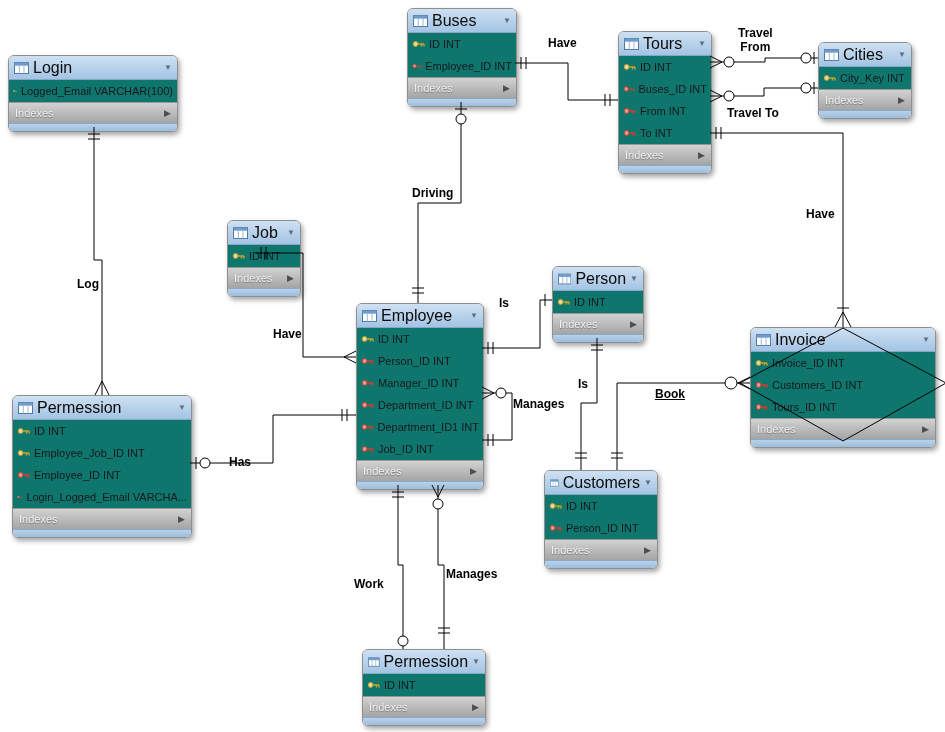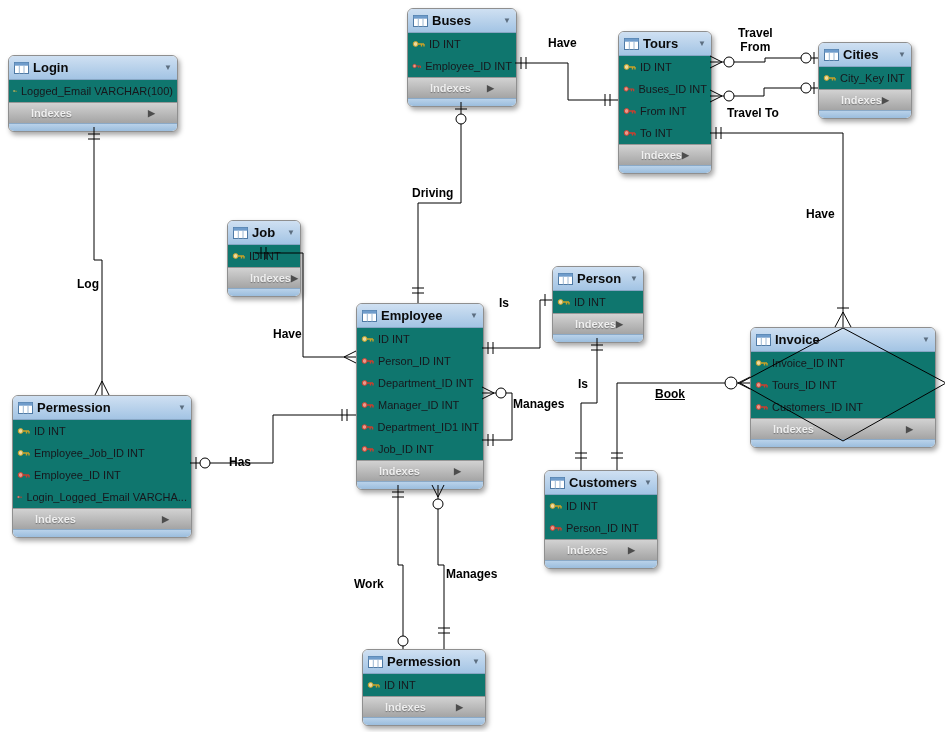--- a/index.html
+++ b/index.html
@@ -5,27 +5,27 @@
   html,body{margin:0;padding:0;background:#fff;}
   #canvas{position:relative;width:945px;height:732px;background:#ffffff;
           font-family:"Liberation Sans",sans-serif;overflow:hidden;}
   #wires{position:absolute;left:0;top:0;z-index:3;pointer-events:none;}
   #wires g{pointer-events:stroke;}
   .db-table{position:absolute;border:1px solid #8f8f8f;border-radius:6px;background:#fff;
             box-shadow:2px 3px 5px rgba(0,0,0,.35);z-index:2;}
   .t-header{height:23px;display:flex;align-items:center;gap:4px;padding:0 5px;
             background:linear-gradient(#cfe0f2,#a3c4e4);border-bottom:1px solid #87a6c4;
             border-radius:5px 5px 0 0;}
-  .t-title{font-size:13px;font-weight:bold;color:#0a0a0a;flex:1;white-space:nowrap;}
+  .t-title{font-size:16px;font-weight:normal;color:#0a0a0a;flex:1;white-space:nowrap;}
   .t-collapse{font-size:8px;color:#5c6e80;line-height:1;}
   .t-row{height:22px;display:flex;align-items:center;gap:4px;padding:0 4px;
          font-size:11px;color:#17171c;background:#0f766e;white-space:nowrap;overflow:hidden;}
   .t-indexes{height:20px;display:flex;align-items:center;justify-content:space-between;
-             padding:0 22px;background:linear-gradient(#d2d2d2,#a4a4a4);border-top:1px solid #979797;
-             font-size:11px;font-weight:bold;color:#efefef;text-shadow:0 1px 1px rgba(0,0,0,.35);}
+             padding:0 6px;background:linear-gradient(#d2d2d2,#a4a4a4);border-top:1px solid #979797;
+             font-size:11px;font-weight:normal;color:#efefef;text-shadow:0 1px 1px rgba(0,0,0,.35);}
   .t-indexes .arrow{color:#4d4d4d;font-size:9px;text-shadow:none;}
   .t-foot{height:7px;background:linear-gradient(#b9d2ea,#9bbddd);border-top:1px solid #8aa9c7;
           border-radius:0 0 5px 5px;}
   .rel-label{position:absolute;font-size:12px;font-weight:bold;color:#000;z-index:4;
              white-space:pre-line;text-align:center;line-height:1.2;}
 </style>
 </head>
 <body>
 
 <div id="canvas">
@@ -310,34 +310,34 @@
             <circle cx="3.6" cy="6" r="2.4" fill="#e89a8c" stroke="#cc3e2e"></circle>
             <path d="M6,6 H12 M9.5,6 V8.6 M12,6 V8.6" fill="none" stroke="#cc3e2e" stroke-width="1.4"></path>
           </svg>
           <span>Person_ID INT</span>
         </div>
         <div class="t-row">
           <svg width="13" height="12" viewBox="0 0 13 12">
             <circle cx="3.6" cy="6" r="2.4" fill="#e89a8c" stroke="#cc3e2e"></circle>
             <path d="M6,6 H12 M9.5,6 V8.6 M12,6 V8.6" fill="none" stroke="#cc3e2e" stroke-width="1.4"></path>
           </svg>
+          <span>Manager_ID INT</span>
+        </div>
+        <div class="t-row">
+          <svg width="13" height="12" viewBox="0 0 13 12">
+            <circle cx="3.6" cy="6" r="2.4" fill="#e89a8c" stroke="#cc3e2e"></circle>
+            <path d="M6,6 H12 M9.5,6 V8.6 M12,6 V8.6" fill="none" stroke="#cc3e2e" stroke-width="1.4"></path>
+          </svg>
           <span>Department_ID INT</span>
         </div>
         <div class="t-row">
           <svg width="13" height="12" viewBox="0 0 13 12">
             <circle cx="3.6" cy="6" r="2.4" fill="#e89a8c" stroke="#cc3e2e"></circle>
             <path d="M6,6 H12 M9.5,6 V8.6 M12,6 V8.6" fill="none" stroke="#cc3e2e" stroke-width="1.4"></path>
           </svg>
-          <span>Manager_ID INT</span>
-        </div>
-        <div class="t-row">
-          <svg width="13" height="12" viewBox="0 0 13 12">
-            <circle cx="3.6" cy="6" r="2.4" fill="#e89a8c" stroke="#cc3e2e"></circle>
-            <path d="M6,6 H12 M9.5,6 V8.6 M12,6 V8.6" fill="none" stroke="#cc3e2e" stroke-width="1.4"></path>
-          </svg>
           <span>Department_ID1 INT</span>
         </div>
         <div class="t-row">
           <svg width="13" height="12" viewBox="0 0 13 12">
             <circle cx="3.6" cy="6" r="2.4" fill="#e89a8c" stroke="#cc3e2e"></circle>
             <path d="M6,6 H12 M9.5,6 V8.6 M12,6 V8.6" fill="none" stroke="#cc3e2e" stroke-width="1.4"></path>
           </svg>
           <span>Job_ID INT</span>
         </div>
         <div class="t-indexes">
@@ -438,28 +438,28 @@
             <circle cx="3.6" cy="6" r="2.4" fill="#ecd9a0" stroke="#c9a227"></circle>
             <path d="M6,6 H12 M9.5,6 V8.6 M12,6 V8.6" fill="none" stroke="#c9a227" stroke-width="1.4"></path>
           </svg>
           <span>Invoice_ID INT</span>
         </div>
         <div class="t-row">
           <svg width="13" height="12" viewBox="0 0 13 12">
             <circle cx="3.6" cy="6" r="2.4" fill="#e89a8c" stroke="#cc3e2e"></circle>
             <path d="M6,6 H12 M9.5,6 V8.6 M12,6 V8.6" fill="none" stroke="#cc3e2e" stroke-width="1.4"></path>
           </svg>
+          <span>Customers_ID INT</span>
+        </div>
+        <div class="t-row">
+          <svg width="13" height="12" viewBox="0 0 13 12">
+            <circle cx="3.6" cy="6" r="2.4" fill="#e89a8c" stroke="#cc3e2e"></circle>
+            <path d="M6,6 H12 M9.5,6 V8.6 M12,6 V8.6" fill="none" stroke="#cc3e2e" stroke-width="1.4"></path>
+          </svg>
           <span>Tours_ID INT</span>
-        </div>
-        <div class="t-row">
-          <svg width="13" height="12" viewBox="0 0 13 12">
-            <circle cx="3.6" cy="6" r="2.4" fill="#e89a8c" stroke="#cc3e2e"></circle>
-            <path d="M6,6 H12 M9.5,6 V8.6 M12,6 V8.6" fill="none" stroke="#cc3e2e" stroke-width="1.4"></path>
-          </svg>
-          <span>Customers_ID INT</span>
         </div>
         <div class="t-indexes">
           <span>Indexes</span>
           <span class="arrow">▶</span>
         </div>
         <div class="t-foot"></div>
       </div>
       <div class="db-table" style="left: 362px; top: 649px; width: 122px;">
         <div class="t-header">
           <svg width="15" height="12" viewBox="0 0 15 12">

